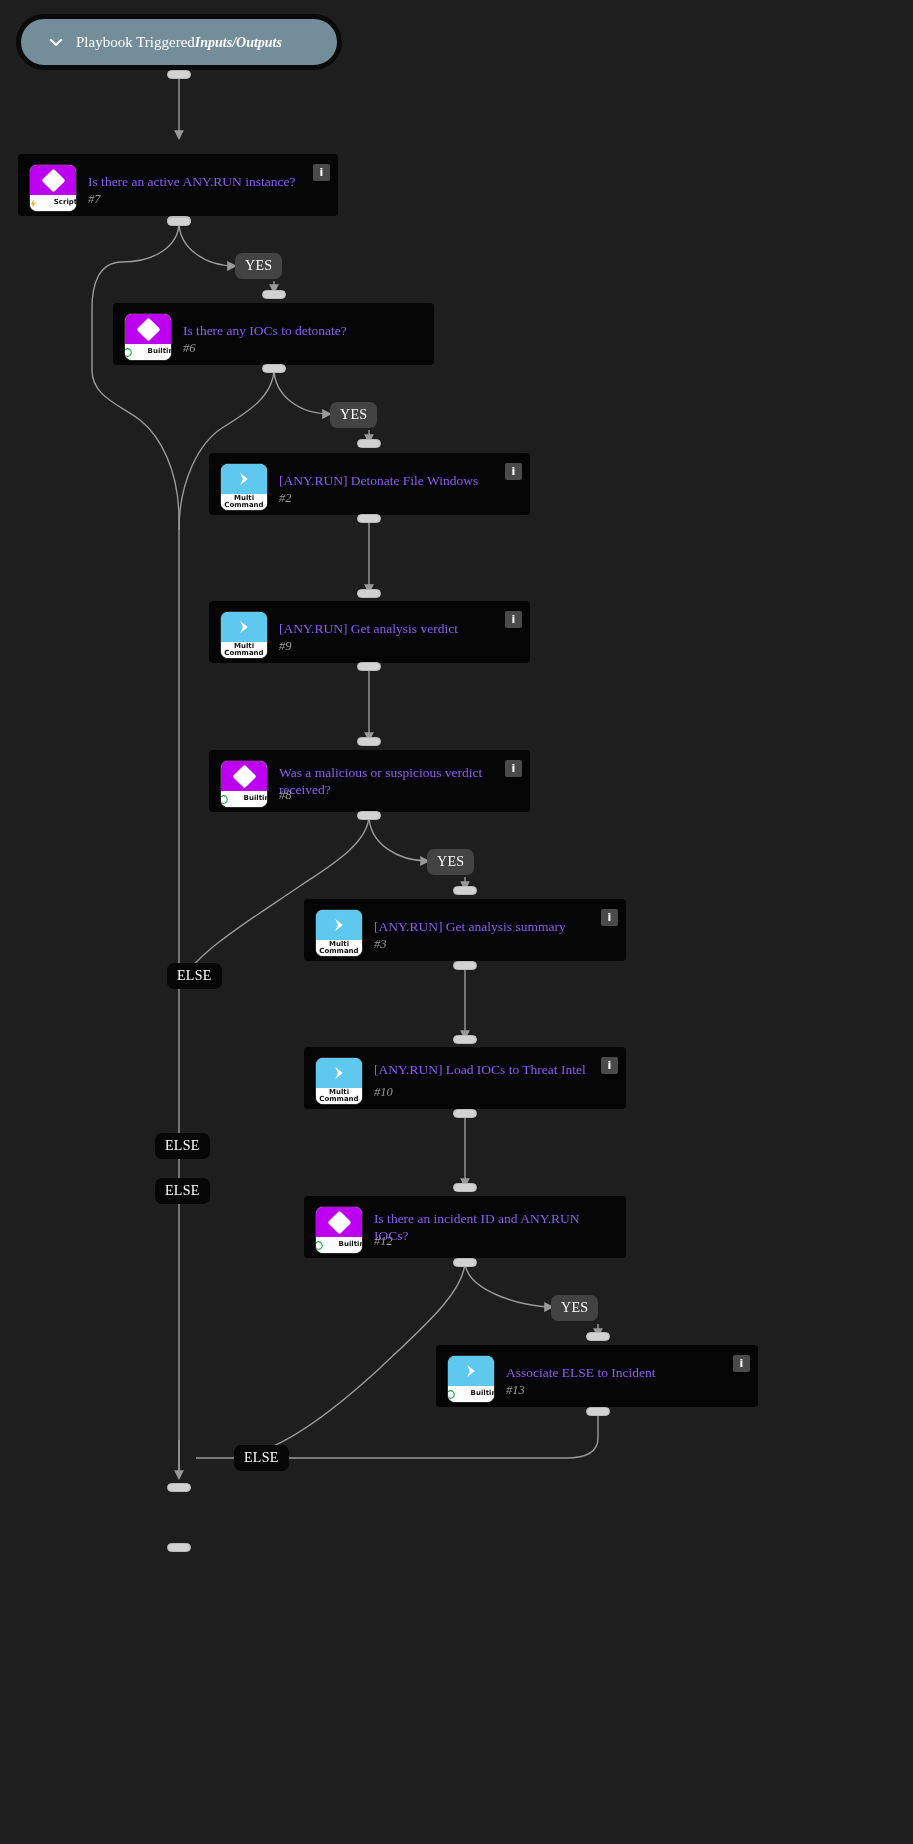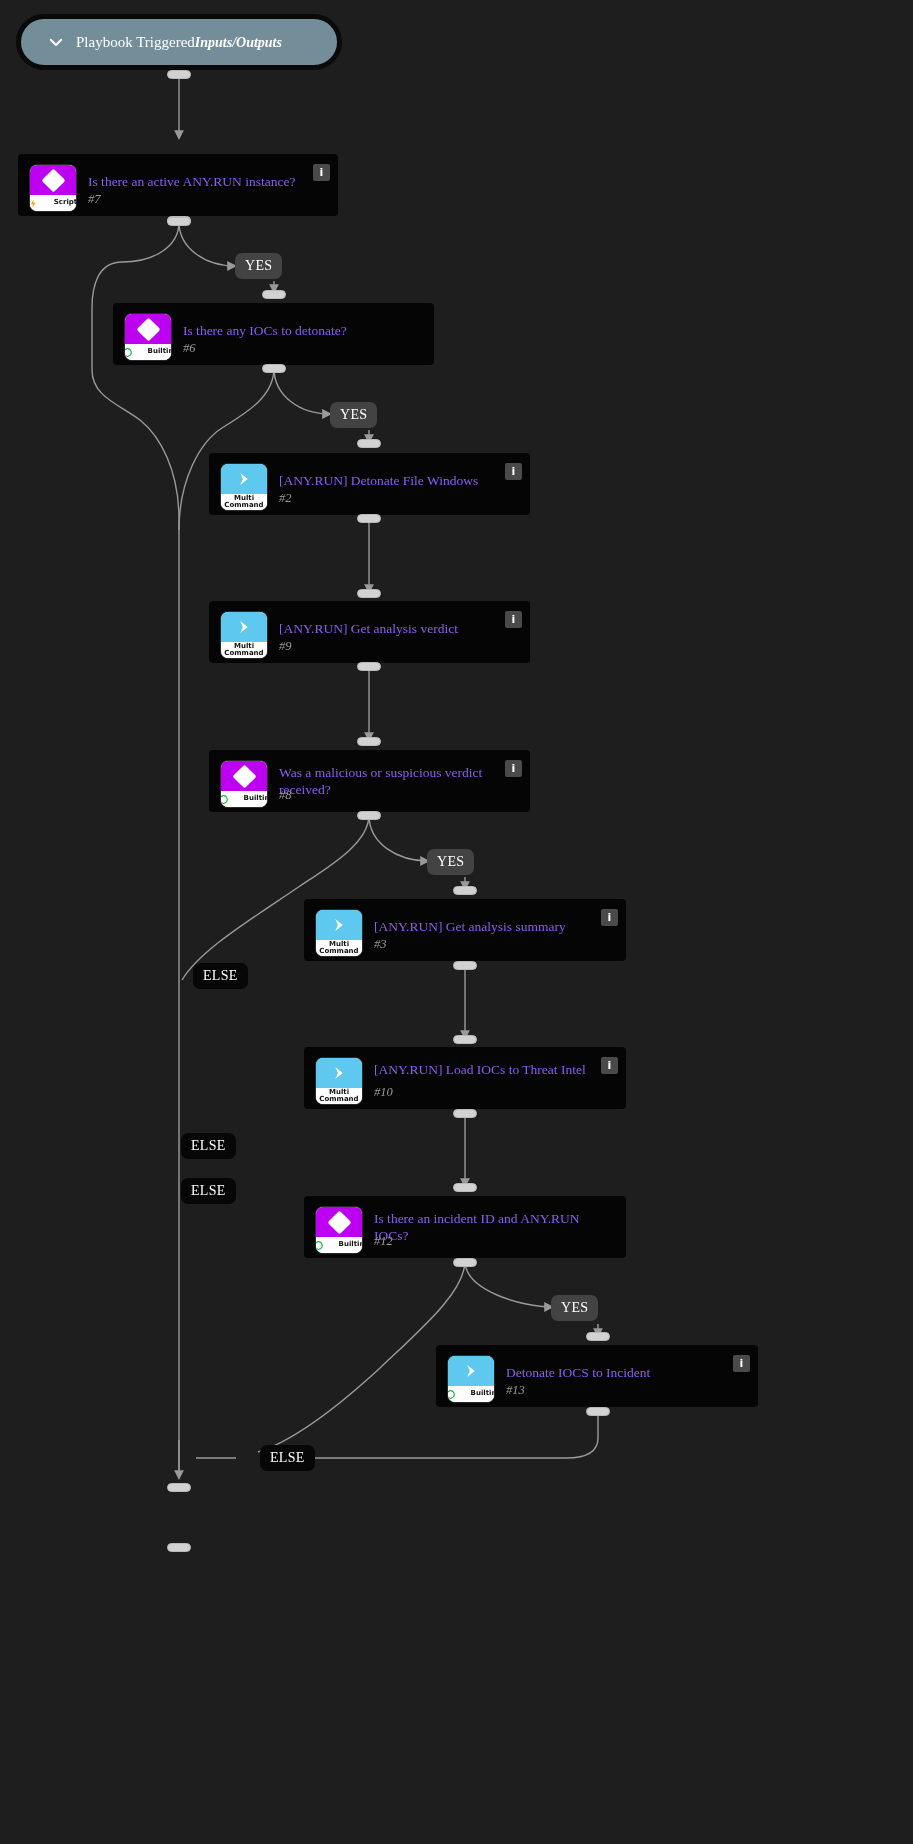--- a/index.html
+++ b/index.html
@@ -92,21 +92,21 @@
   
   .blabel{
     position:absolute;
     display:flex;align-items:center;justify-content:center;
     color:#ffffff;font-size:14px;letter-spacing:.3px;
     border-radius:7px;
     padding:0 10px;height:26px;
     box-sizing:border-box;
   }
   .blabel.grey{background:#434343;}
-  .blabel.dark{background:#070707;margin-left:26px;}
+  .blabel.dark{background:#070707;}
 </style>
 </head>
 <body>
 
 <div id="canvas">
 
   <svg id="edges" viewBox="0 0 913 1844">
     <defs>
       <marker id="arw" viewBox="0 0 10 10" refX="8" refY="5" markerWidth="7" markerHeight="7" orient="auto-start-reverse">
         <path d="M0,0 L10,5 L0,10 z" fill="#9a9a9a"></path>
@@ -373,21 +373,21 @@
             </svg>
         </div>
         <div class="badge-bot">
           <svg class="g-dot" viewBox="0 0 24 24">
               <circle cx="12" cy="12" r="10" fill="none" stroke="#21b24b" stroke-width="3.4"></circle>
               <path d="M12 3 L12 21" stroke="#ffffff" stroke-width="3"></path>
             </svg>
           <span class="lbl">Builtin</span>
         </div>
       </div>
-      <div class="node-title one">Detonate IOCS to Incident</div>
+      <div class="node-title one">Associate ELSE to Incident</div>
       <div class="node-id">#13</div>
       <div class="info">i</div>
     </div>
   </div>
   <div class="pill" style="left:586px;top:1407px;"></div>
 
   <div class="blabel dark" style="left:234px;top:1445px;">
     <span>ELSE</span>
   </div>
 

